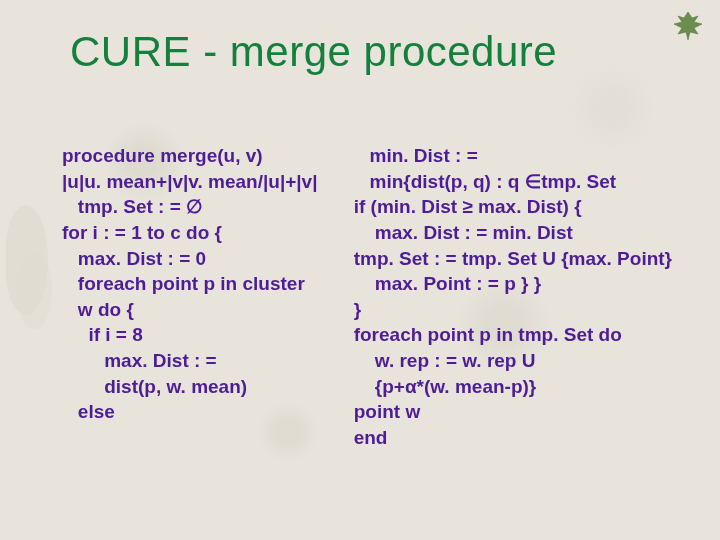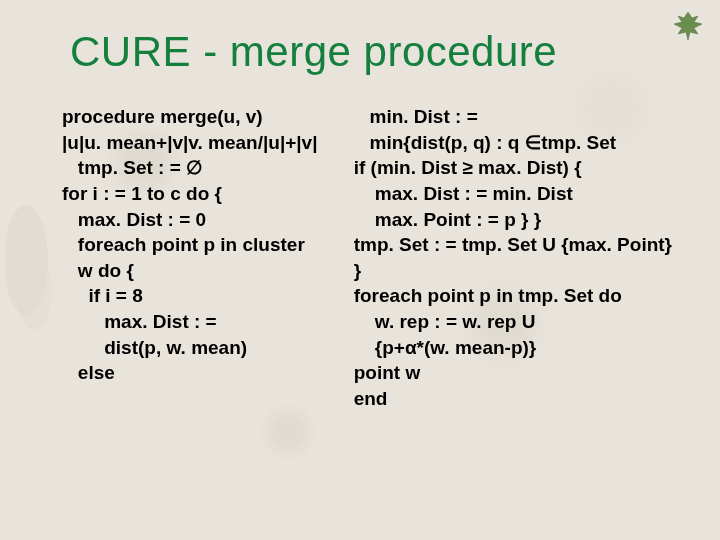--- a/index.html
+++ b/index.html
@@ -34,23 +34,24 @@
     letter-spacing: 0.5px;
   }
   .columns {
     display: flex;
     gap: 12px;
   }
   .col {
     flex: 1;
     font-size: 19px;
     line-height: 1.35;
-    color: #000000;
+    color: #4c1d95;
     font-weight: bold;
     font-family: Arial, Helvetica, sans-serif;
+    margin-top: 39px;
   }
   .col div {
     white-space: pre;
   }
   .leaf-icon {
     position: absolute;
     top: 8px;
     right: 14px;
     width: 36px;
     height: 36px;
@@ -97,22 +98,22 @@
       <div>     if i = 8</div>
       <div>        max. Dist : =</div>
       <div>        dist(p, w. mean)</div>
       <div>   else</div>
     </div>
     <div class="col">
       <div>   min. Dist : =</div>
       <div>   min{dist(p, q) : q ∈tmp. Set</div>
       <div>if (min. Dist ≥ max. Dist) {</div>
       <div>    max. Dist : = min. Dist</div>
+      <div>tmp. Set : = tmp. Set U {max. Point}</div>
       <div>    max. Point : = p } }</div>
-      <div>tmp. Set : = tmp. Set U {max. Point}</div>
       <div>}</div>
       <div>foreach point p in tmp. Set do</div>
       <div>    w. rep : = w. rep U</div>
       <div>    {p+α*(w. mean-p)}</div>
       <div>point w</div>
       <div>end</div>
     </div>
   </div>
 </div>
 

